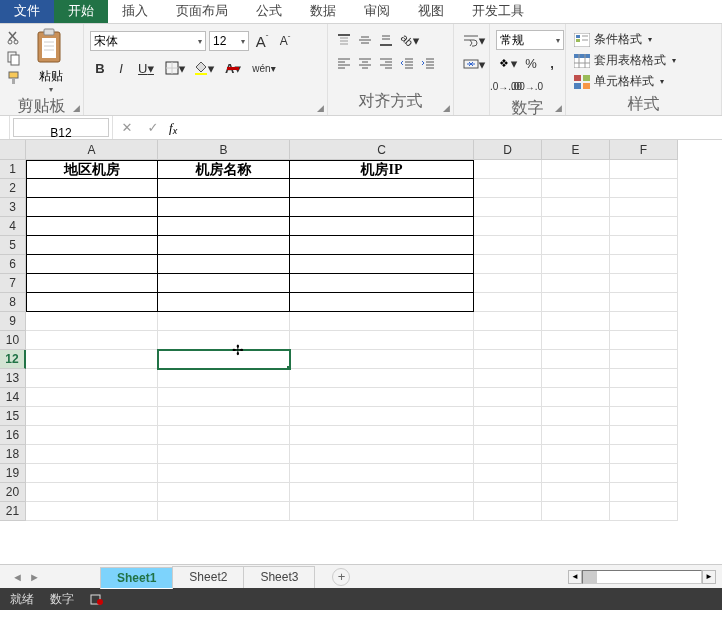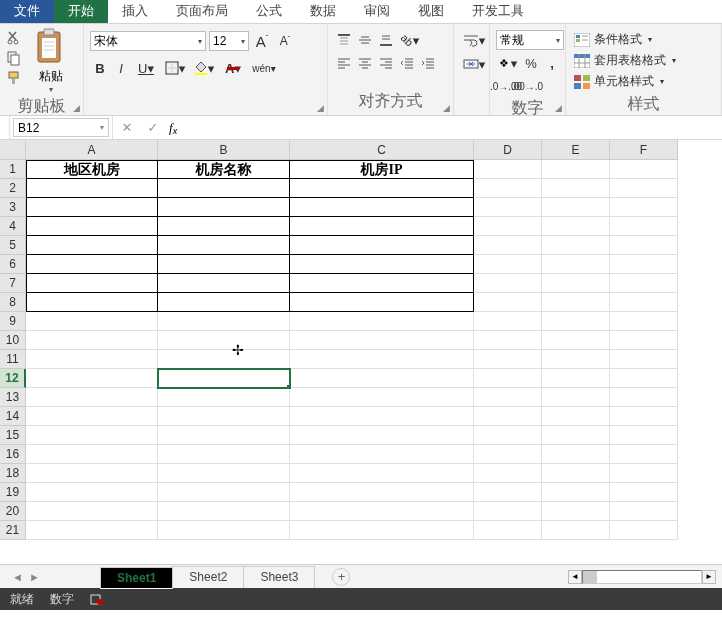--- a/index.html
+++ b/index.html
@@ -39,21 +39,21 @@
 
 .align-grp { width: 126px; }
 .num-grp { width: 76px; }
 .styles-grp { flex: 1; }
 .style-item { display:flex; align-items:center; gap:4px; font-size:12px; color:#333; padding:2px 2px; white-space:nowrap;}
 .style-icon{ width:16px; height:14px; display:inline-block; }
 
 
 .formula-bar { display: flex; height: 24px; border-bottom: 1px solid #d4d4d4; align-items: stretch; background:#fff;}
 .spacer-left { width: 10px; border-right:1px solid #e0e0e0;}
-.name-box { width: 96px; border: 1px solid #ccc; margin: 2px 3px; display:flex; align-items:center; padding: 7px 4px; justify-content: space-between; font-size:12px;}
+.name-box { width: 96px; border: 1px solid #ccc; margin: 2px 3px; display:flex; align-items:center; padding: 7px 4px; justify-content: space-between; font-size:12px;flex-direction:column;}
 .fx-section { display:flex; align-items:center; border-left:1px solid #e0e0e0; padding:0 4px; gap:6px; flex:1;}
 .fx-btn { width:20px; text-align:center; color:#999; font-size:13px;}
 .fx-label { font-style: italic; font-family: "Times New Roman", serif; font-size:13px;}
 .fx-input { flex:1; border:none; outline:none; font-size:12px; }
 
 
 .grid-area { position: relative; height: 424px; overflow: hidden; background:#fff;}
 .col-headers { display: flex; height: 20px; position: sticky; top:0;}
 .corner { width: 26px; border-right:1px solid #ccc; border-bottom:1px solid #ccc; background:#e6e6e6;}
 .ch { text-align:center; border-right:1px solid #ccc; border-bottom:1px solid #ccc; font-size:12px; color:#333; background:#e6e6e6; display:flex; align-items:center; justify-content:center;}
@@ -69,21 +69,21 @@
 .sel-cell { outline: 2px solid #217346; outline-offset: -1px; position:relative;}
 .sel-cell::after{ content:""; position:absolute; right:-3px; bottom:-3px; width:5px;height:5px;background:#217346;}
 
 .cursor-cross { position:absolute; left:232px; top:202px; font-size:14px; color:#000; pointer-events: none;}
 
 
 .sheet-bar { display:flex; height: 24px; align-items: center; border-top:1px solid #ccc; background:#f3f3f3; }
 .sheet-nav { width: 100px; display:flex; gap:6px; padding:0 12px; color:#888;}
 .sheet-nav span{ font-size:11px; }
 .sheet-tab { padding:3px 16px; border:1px solid #ccc; border-bottom:none; background:#f3f3f3; font-size:12px; color:#444; margin-right:-1px;}
-.sheet-tab.active { background:#000000; border-bottom:1px solid #fff; color:#217346; font-weight:bold; position:relative; top:1px;text-align:center;}
+.sheet-tab.active { background:#7dd3fc; border-bottom:1px solid #fff; color:#217346; font-weight:bold; position:relative; top:1px;text-align:center;}
 .sheet-add { margin-left: 18px; width:18px; height:18px; border:1px solid #ccc; border-radius:50%; display:flex; align-items:center; justify-content:center; font-size:13px; color:#666;}
 .hscroll { flex:1; display:flex; justify-content:flex-end; padding-right:6px;}
 .hscroll-track{ width:120px; height:14px; border:1px inset #ccc; background:#fff; display:flex;}
 .hscroll-thumb{ width:14px; height:100%; background:#ccc;}
 .hscroll-btn{width:14px; height:14px; border:1px solid #bbb; font-size:8px; display:flex;align-items:center;justify-content:center;}
 .status{ height:22px; background:#3b3b3b; display:flex; align-items:center; color:#ddd; font-size:12px; padding:0 10px; gap:16px;}
 .status .sb-item{font-size:12px;}
 svg { display:block; }
 .expand-corner { position:absolute; right:3px; bottom:2px; font-size:9px; color:#888;}
 .rg-wrap{position:relative;}
@@ -451,29 +451,20 @@
       <div class="gr">
         <div class="rh">10</div>
         <div class="cell" style="width: 132px;"></div>
         <div class="cell" style="width: 132px;"></div>
         <div class="cell" style="width: 184px;"></div>
         <div class="cell" style="width: 68px;"></div>
         <div class="cell" style="width: 68px;"></div>
         <div class="cell" style="width: 68px;"></div>
       </div>
       <div class="gr">
-        <div class="rh">11</div>
-        <div class="cell" style="width: 132px;"></div>
-        <div class="cell" style="width: 132px;"></div>
-        <div class="cell" style="width: 184px;"></div>
-        <div class="cell" style="width: 68px;"></div>
-        <div class="cell" style="width: 68px;"></div>
-        <div class="cell" style="width: 68px;"></div>
-      </div>
-      <div class="gr">
         <div class="rh sel">12</div>
         <div class="cell" style="width: 132px;"></div>
         <div class="cell sel-cell" style="width: 132px;"></div>
         <div class="cell" style="width: 184px;"></div>
         <div class="cell" style="width: 68px;"></div>
         <div class="cell" style="width: 68px;"></div>
         <div class="cell" style="width: 68px;"></div>
       </div>
       <div class="gr">
         <div class="rh">13</div>

